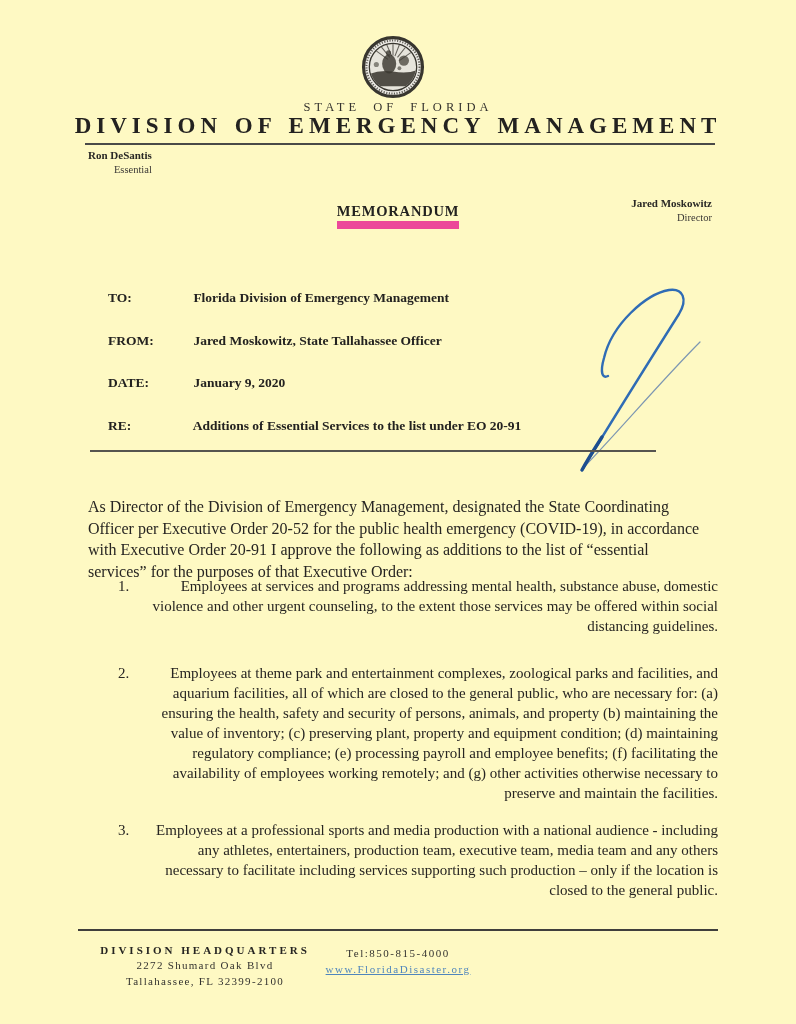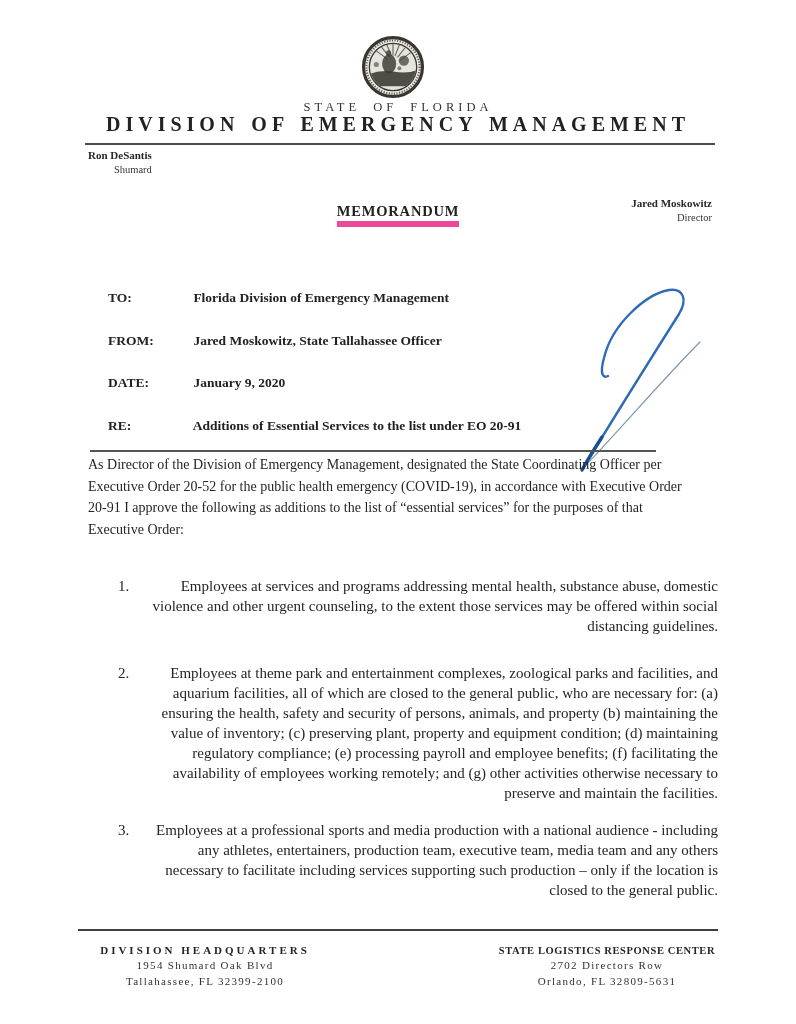--- a/index.html
+++ b/index.html
@@ -1,45 +1,45 @@
 <!DOCTYPE html>
 <html><head>
 <meta charset="utf-8">
 <style>
   html,body{margin:0;padding:0;background:#e9e9e9;}
   .page{
     position:relative;width:796px;height:1024px;margin:0 auto;
-    background:#ffffff;color:#262624;overflow:hidden;
+    background:#fef9c3;color:#262624;overflow:hidden;
     font-family:"Liberation Serif","DejaVu Serif",serif;
   }
   
   .seal{position:absolute;left:361px;top:35px;width:64px;height:64px;}
   .state-line{position:absolute;top:100px;left:0;width:100%;text-align:center;
     font-size:12.5px;letter-spacing:4px;word-spacing:6px;color:#35332f;}
   .division-title{position:absolute;top:113px;left:0;width:100%;text-align:center;
-    font-size:20px;font-weight:bold;letter-spacing:5px;word-spacing:2px;color:#232220;white-space:nowrap;}
+    font-size:23px;font-weight:bold;letter-spacing:5px;word-spacing:2px;color:#232220;white-space:nowrap;}
   .header-rule{position:absolute;top:143px;left:85px;width:630px;height:2px;background:#4a4a48;}
   .official{position:absolute;top:149px;font-size:11px;line-height:13.5px;}
   .official.gov{left:88px;text-align:right;}
   .official.dir{right:84px;text-align:right;margin-top:48px;}
   .official .name{font-weight:bold;color:#2a2926;}
   .official .role{font-size:10.5px;color:#3a3835;}
   
   .memo-heading-wrap{position:absolute;top:202px;left:0;width:100%;text-align:center;}
   .memo-heading{display:inline-block;font-size:14.5px;font-weight:bold;letter-spacing:.8px;
-    border-bottom:6px solid #ec4899;padding-bottom:1px;color:#232220;}
+    border-bottom:8px solid #ec4899;padding-bottom:1px;color:#232220;}
   
   .field{position:absolute;left:108px;font-size:13.5px;font-weight:bold;color:#232220;white-space:nowrap;}
   .field .flabel{display:inline-block;width:82px;margin-top:24px;}
   .f-to{top:266px}.f-from{top:309px}.f-date{top:351px}.f-re{top:394px}
   
   .signature{position:absolute;left:552px;top:282px;width:156px;height:196px;}
   
   .divider{position:absolute;top:450px;left:90px;width:566px;height:1.5px;background:#56554f;}
-  .intro{position:absolute;left:88px;top:454px;width:612px;font-size:14px;line-height:21.5px;color:#272522;}
+  .intro{position:absolute;left:88px;top:496px;width:612px;font-size:16px;line-height:21.5px;color:#272522;}
   .item{position:absolute;left:118px;width:600px;display:flex;font-size:15px;line-height:20px;color:#272522;}
   .item .num{flex:none;width:22px;}
   .item .txt{flex:1;text-align:right;}
   .i1{top:576px}.i2{top:663px}.i3{top:820px}
   
   .footer-rule{position:absolute;top:929px;left:78px;width:640px;height:2px;background:#403f3c;}
   .fcol{position:absolute;top:935px;text-align:center;color:#33322f;margin-top:8px;}
   .fcol .fhead{font-weight:bold;font-size:11px;color:#262522;}
   .fcol .fline{font-size:11px;letter-spacing:1.3px;line-height:15.5px;}
   .fcol-left{left:80px;width:250px;}
@@ -74,21 +74,21 @@
       <circle cx="60" cy="52" r="3" fill="#3b3831" opacity=".6"></circle>
     </g>
   </svg>
 
   <div class="state-line">STATE OF FLORIDA</div>
   <div class="division-title">DIVISION OF EMERGENCY MANAGEMENT</div>
   <div class="header-rule"></div>
 
   <div class="official gov">
     <div class="name">Ron DeSantis</div>
-    <div class="role">Shumard</div>
+    <div class="role">Essential</div>
   </div>
   <div class="official dir">
     <div class="name">Jared Moskowitz</div>
     <div class="role">Director</div>
   </div>
 
   <div class="memo-heading-wrap">
     <span class="memo-heading">MEMORANDUM</span>
   </div>
 
@@ -129,24 +129,23 @@
   </div>
   <div class="item i3">
     <span class="num">3.</span>
     <span class="txt">Employees at a professional sports and media production with a national audience - including any athletes, entertainers, production team, executive team, media team and any others necessary to facilitate including services supporting such production – only if the location is closed to the general public.</span>
   </div>
 
   <div class="footer-rule"></div>
 
   <div class="fcol fcol-left">
     <div class="fhead">DIVISION HEADQUARTERS</div>
-    <div class="fline">1954 Shumard Oak Blvd</div>
+    <div class="fline">2272 Shumard Oak Blvd</div>
     <div class="fline">Tallahassee, FL 32399-2100</div>
   </div>
 
+  <div class="fcol fcol-center">
+    <div class="fline">Tel:850-815-4000</div>
+    <div class="fline weblink">www.FloridaDisaster.org</div>
+  </div>
 
-  <div class="fcol fcol-right">
-    <div class="fhead">STATE LOGISTICS RESPONSE CENTER</div>
-    <div class="fline">2702 Directors Row</div>
-    <div class="fline">Orlando, FL 32809-5631</div>
-  </div>
 
 </div>
 
 </body></html>

